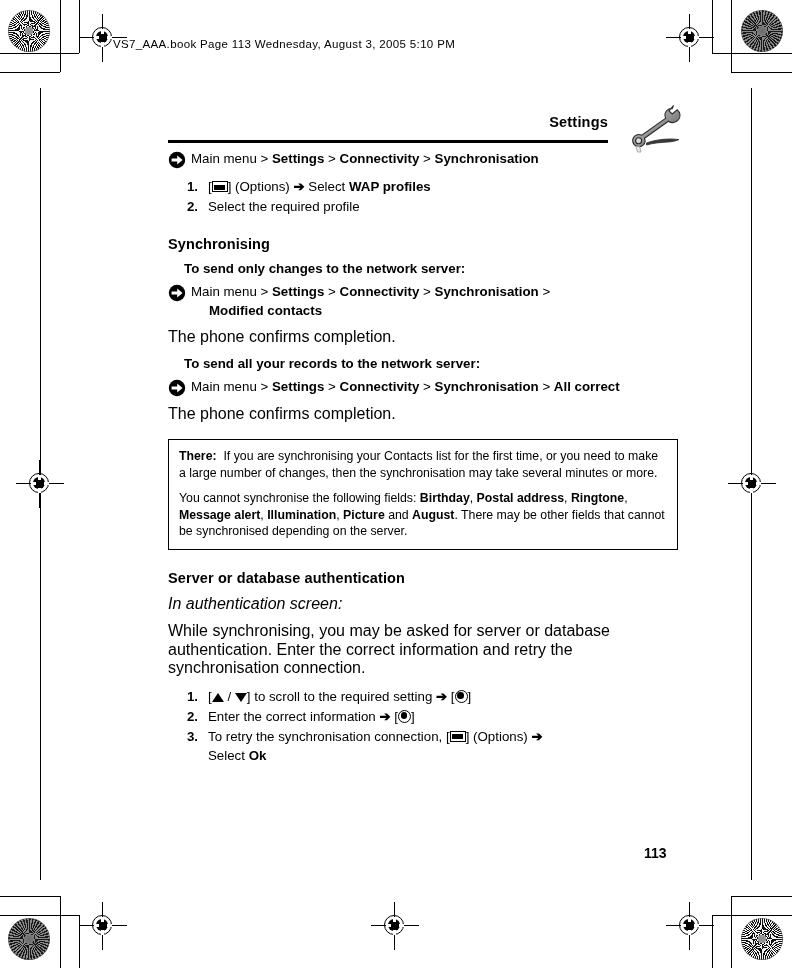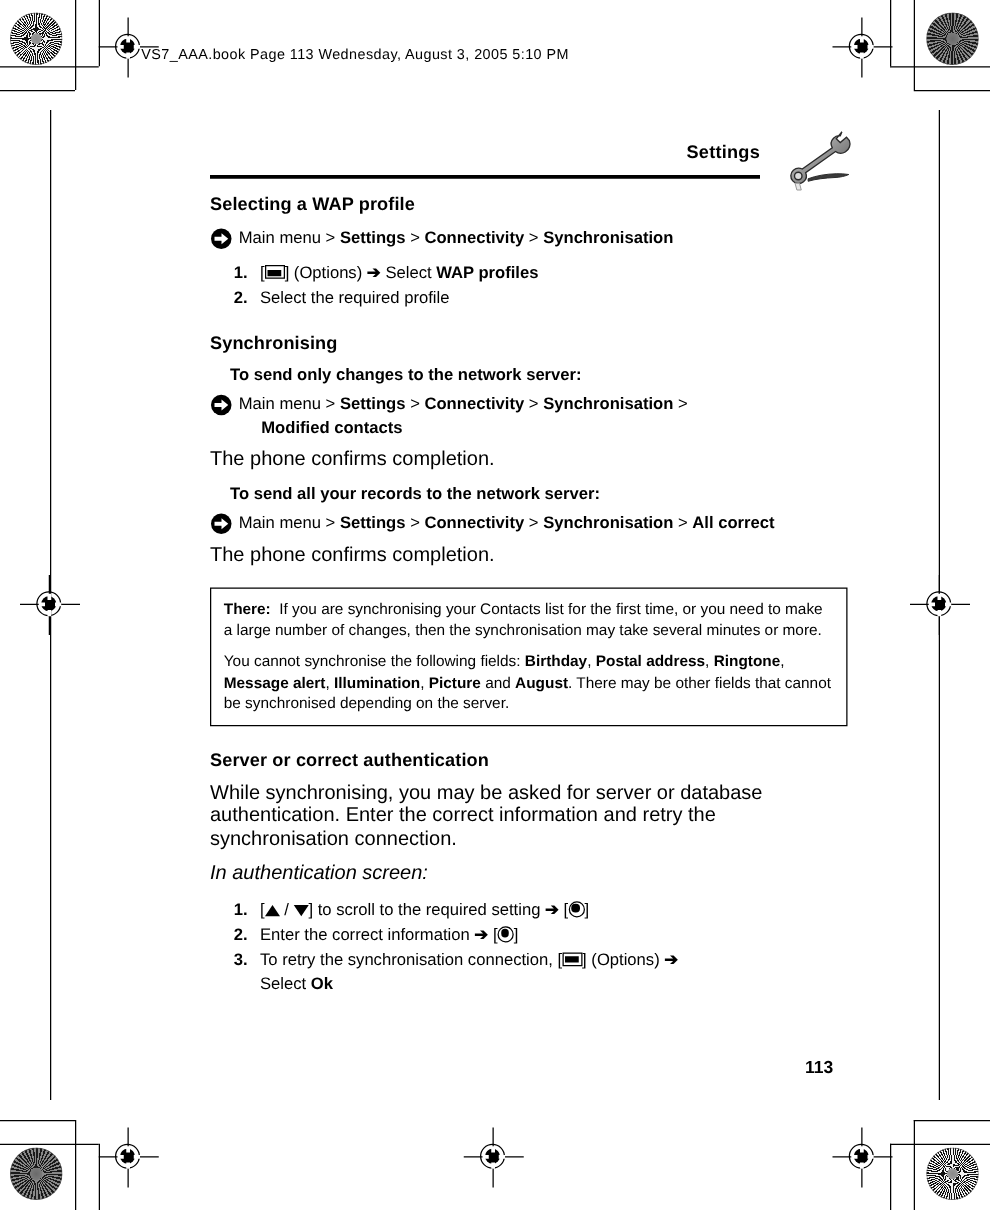--- a/index.html
+++ b/index.html
@@ -356,21 +356,20 @@
                    C39.5 15.8 39.8 12.7 41.8 10.6 C43.3 9.0 45.3 8.3 47.2 8.6 Z"></path>
           <circle cx="13.6" cy="40.8" r="3.0" fill="#dcdcdc"></circle>
         </g>
         <path d="M21.5 43.0 C28 40.5 36 39.2 44 39.0 C47.5 38.9 51 39.1 54 39.6
                  C51 41.0 47 41.8 43 42.0 C35 42.4 27.5 43.2 21.5 45.0 Z" fill="#3a3a3a" stroke="#2b2b2b" stroke-width="0.8"></path>
         <path d="M11.0 46.5 L12.5 52.0 L16.0 52.0 L14.6 46.5 Z" fill="#e8e8e8" stroke="#9a9a9a" stroke-width="0.8"></path>
       </svg>
     </div>
   </div>
 
-  <h2 class="sec">Selecting a WAP profile</h2>
 
   <div class="path-row">
     <span class="bullet">
       <svg viewBox="0 0 18 18" width="18" height="18" aria-hidden="true">
         <circle cx="9" cy="9" r="8.2" fill="#000"></circle>
         <path d="M3.6 7.4 H9.2 V4.6 L14.6 9 L9.2 13.4 V10.6 H3.6 Z" fill="#fff"></path>
       </svg>
     </span>
     <span class="ptext"><span>Main menu &gt; </span><b>Settings</b><span> &gt; </span><b>Connectivity</b><span> &gt; </span><b>Synchronisation</b></span>
   </div>
@@ -412,25 +411,25 @@
     <span class="ptext"><span>Main menu &gt; </span><b>Settings</b><span> &gt; </span><b>Connectivity</b><span> &gt; </span><b>Synchronisation</b><span> &gt; </span><b>All correct</b></span>
   </div>
 
   <p class="body">The phone confirms completion.</p>
 
   <div class="note-box">
     <p><span class="note-lbl">There:</span>&nbsp; <span>If you are synchronising your Contacts list for the first time, or you need to make a large number of changes, then the synchronisation may take several minutes or more.</span></p>
     <p><span>You cannot synchronise the following fields: </span><b>Birthday</b>, <b>Postal address</b>, <b>Ringtone</b>, <b>Message alert</b>, <b>Illumination</b>, <b>Picture</b> and <b>August</b><span>. There may be other fields that cannot be synchronised depending on the server.</span></p>
   </div>
 
-  <h2 class="sec">Server or correct authentication</h2>
+  <h2 class="sec">Server or database authentication</h2>
+
+  <p class="body italic">In authentication screen:</p>
 
   <p class="body">While synchronising, you may be asked for server or database authentication. Enter the correct information and retry the synchronisation connection.</p>
-
-  <p class="body italic">In authentication screen:</p>
 
   <ol class="steps">
     <li>
       <span class="num">1.</span><span>[</span><span class="key tri-up"></span><span> / </span><span class="key tri-dn"></span><span>] to scroll to the required setting </span><span class="arrow-r">➔</span><span> [</span><span class="key navkey"></span><span>]</span>
     </li>
     <li>
       <span class="num">2.</span><span>Enter the correct information </span><span class="arrow-r">➔</span><span> [</span><span class="key navkey"></span><span>]</span>
     </li>
     <li>
       <span class="num">3.</span><span>To retry the synchronisation connection, [</span><span class="key softkey"></span><span>] (Options) </span><span class="arrow-r">➔</span><span class="cont2"><span>Select </span><b>Ok</b></span>

